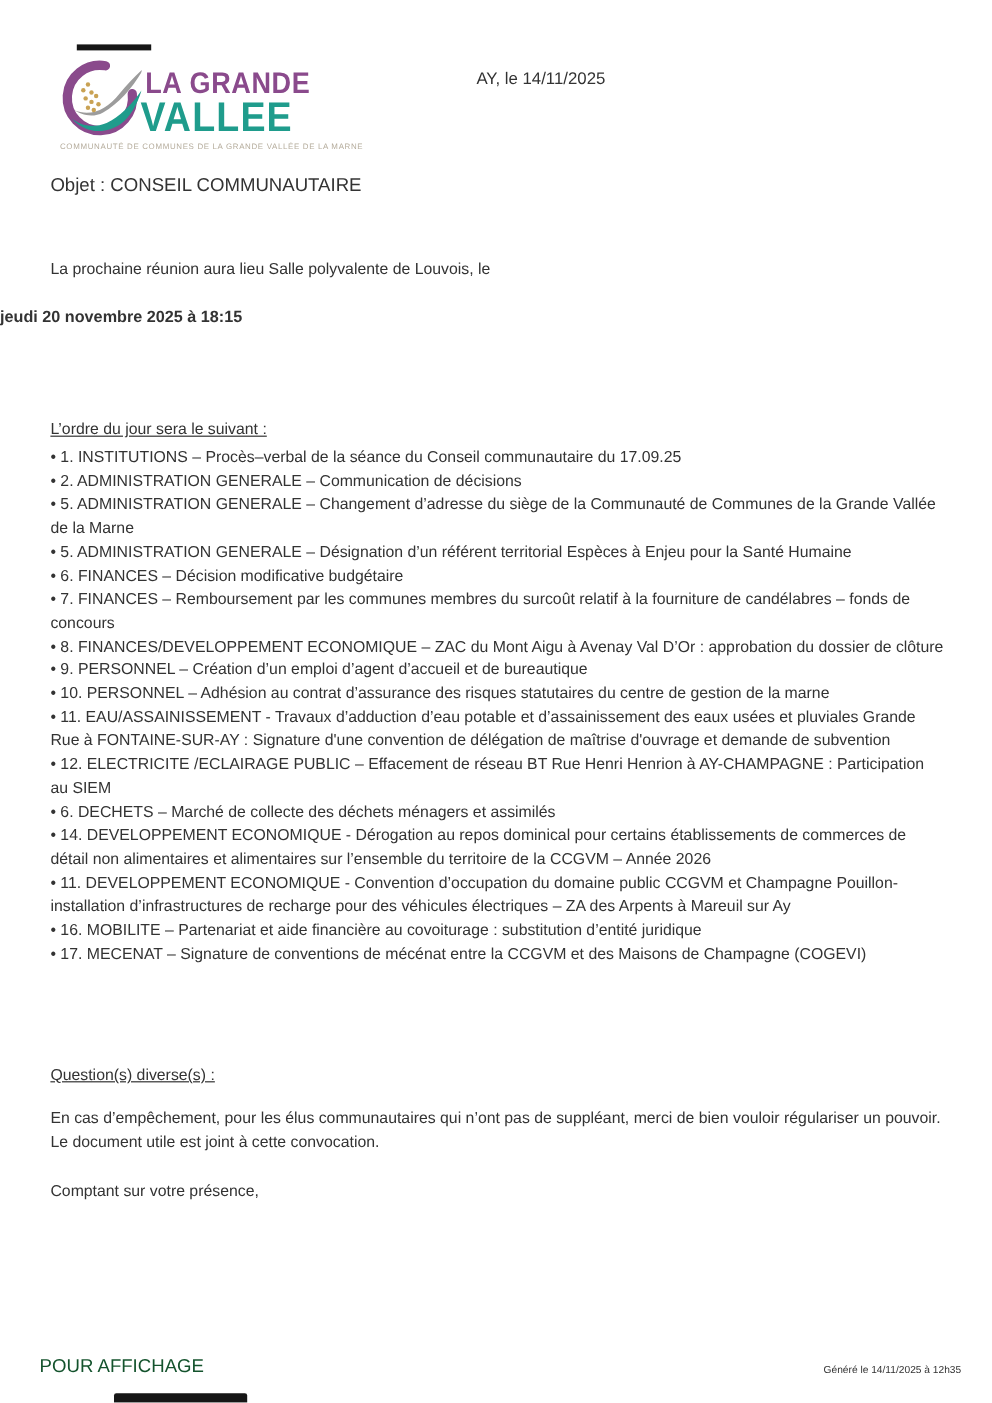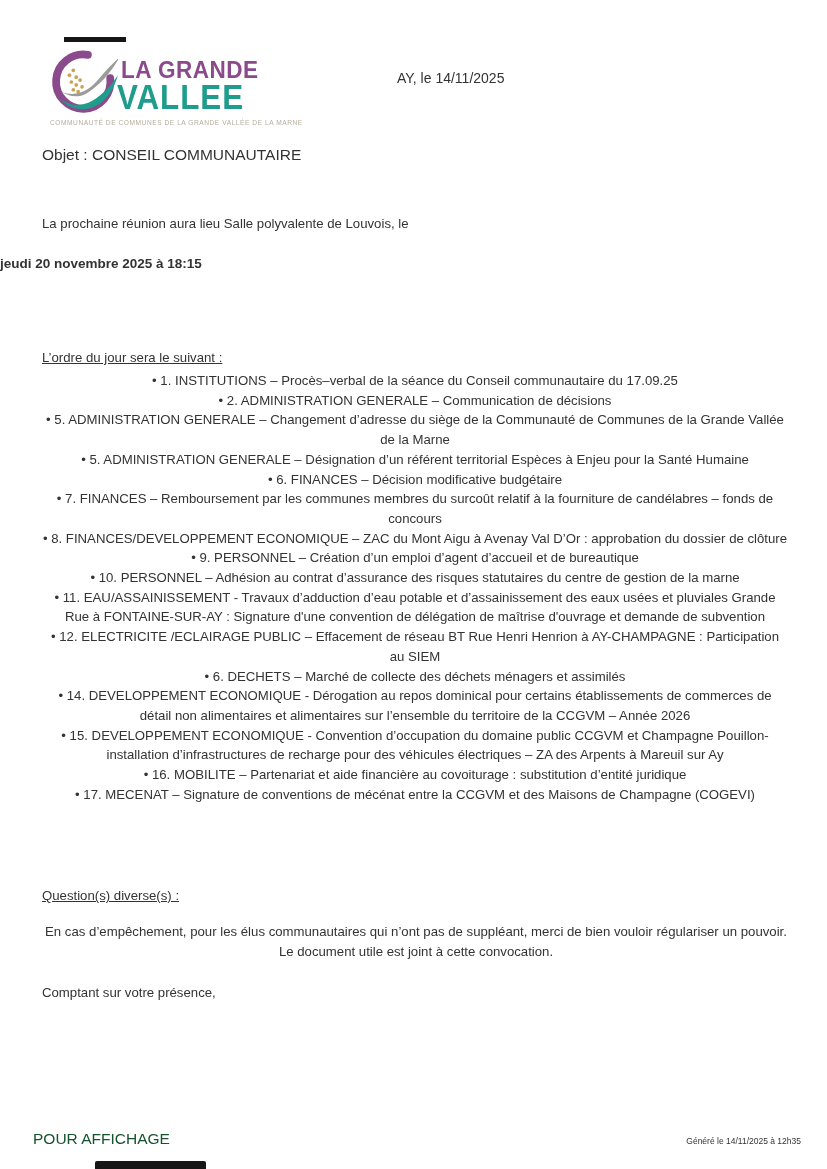--- a/index.html
+++ b/index.html
@@ -15,21 +15,21 @@
   body{
     font-family:"Liberation Sans","DejaVu Sans",sans-serif;
     color:var(--text);
   }
   .page{
     position:relative;
     width:827px;height:1169px;
     background:#ffffff;
     overflow:hidden;
   }
-  .abs{position:absolute;text-align:center;}
+  .abs{position:absolute;}
   
   .top-artifact{left:64px;top:37px;width:62px;height:5px;background:#161616;}
   .logo{left:50px;top:44px;width:212px;height:86px;}
   .logo-emblem{position:absolute;left:0;top:4px;width:68px;height:68px;}
   .logo-line1{
     position:absolute;left:71px;top:11px;
     font-size:23px;font-weight:bold;letter-spacing:.5px;
     color:var(--logo-purple);transform:scale(.98,1.08);transform-origin:left top;
     white-space:nowrap;
   }
@@ -37,21 +37,21 @@
     position:absolute;left:67px;top:34px;
     font-size:33px;font-weight:bold;letter-spacing:1px;
     color:var(--logo-teal);transform:scale(.95,1.05);transform-origin:left top;
     white-space:nowrap;
   }
   .logo-subtitle{
     position:absolute;left:0;top:75px;width:212px;
     font-size:6.6px;letter-spacing:.55px;color:var(--logo-subtitle);
     white-space:nowrap;
   }
-  .date-line{left:397px;top:57px;font-size:14px;margin-top:13px;}
+  .date-line{left:397px;top:57px;font-size:14px;}
   .subject{left:42px;top:146px;font-size:15.5px;}
   
   .intro{left:42px;top:216px;font-size:13.2px;}
   .meeting{left:0;top:256px;width:827px;text-align:left;font-size:13.5px;font-weight:bold;}
   .agenda-heading{left:42px;top:350px;font-size:13.2px;text-decoration:underline;}
   .agenda-list{left:42px;top:371px;width:746px;font-size:13.2px;line-height:19.7px;}
   .agenda-item{white-space:normal;}
   .questions-heading{left:42px;top:888px;font-size:13.2px;text-decoration:underline;}
   .note{left:42px;top:922px;width:748px;font-size:13.2px;line-height:19.7px;}
   .closing{left:42px;top:985px;font-size:13.2px;}
@@ -110,21 +110,21 @@
       <div class="agenda-item">• 5. ADMINISTRATION GENERALE – Désignation d’un référent territorial Espèces à Enjeu pour la Santé Humaine</div>
       <div class="agenda-item">• 6. FINANCES – Décision modificative budgétaire</div>
       <div class="agenda-item">• 7. FINANCES – Remboursement par les communes membres du surcoût relatif à la fourniture de candélabres – fonds de concours</div>
       <div class="agenda-item">• 8. FINANCES/DEVELOPPEMENT ECONOMIQUE – ZAC du Mont Aigu à Avenay Val D’Or : approbation du dossier de clôture</div>
       <div class="agenda-item">• 9. PERSONNEL – Création d’un emploi d’agent d’accueil et de bureautique</div>
       <div class="agenda-item">• 10. PERSONNEL – Adhésion au contrat d’assurance des risques statutaires du centre de gestion de la marne</div>
       <div class="agenda-item">• 11. EAU/ASSAINISSEMENT - Travaux d’adduction d’eau potable et d’assainissement des eaux usées et pluviales Grande Rue à FONTAINE-SUR-AY : Signature d'une convention de délégation de maîtrise d'ouvrage et demande de subvention</div>
       <div class="agenda-item">• 12. ELECTRICITE /ECLAIRAGE PUBLIC – Effacement de réseau BT Rue Henri Henrion à AY-CHAMPAGNE : Participation au SIEM</div>
       <div class="agenda-item">• 6. DECHETS – Marché de collecte des déchets ménagers et assimilés</div>
       <div class="agenda-item">• 14. DEVELOPPEMENT ECONOMIQUE - Dérogation au repos dominical pour certains établissements de commerces de détail non alimentaires et alimentaires sur l’ensemble du territoire de la CCGVM – Année 2026</div>
-      <div class="agenda-item">• 15. DEVELOPPEMENT ECONOMIQUE - Convention d’occupation du domaine public CCGVM et Champagne Pouillon- installation d’infrastructures de recharge pour des véhicules électriques – ZA des Arpents  à Mareuil sur Ay</div>
+      <div class="agenda-item">• 11. DEVELOPPEMENT ECONOMIQUE - Convention d’occupation du domaine public CCGVM et Champagne Pouillon- installation d’infrastructures de recharge pour des véhicules électriques – ZA des Arpents  à Mareuil sur Ay</div>
       <div class="agenda-item">• 16. MOBILITE – Partenariat et aide financière au covoiturage : substitution d’entité juridique</div>
       <div class="agenda-item">• 17. MECENAT – Signature de conventions de mécénat entre la CCGVM et des Maisons de Champagne (COGEVI)</div>
     </div>
 
   <div class="abs questions-heading">Question(s) diverse(s) :</div>
 
   <div class="abs note">En cas d’empêchement, pour les élus communautaires qui n’ont pas de suppléant, merci de bien vouloir régulariser un pouvoir. Le document utile est joint à cette convocation.</div>
 
   <div class="abs closing">Comptant sur votre présence,</div>
 

